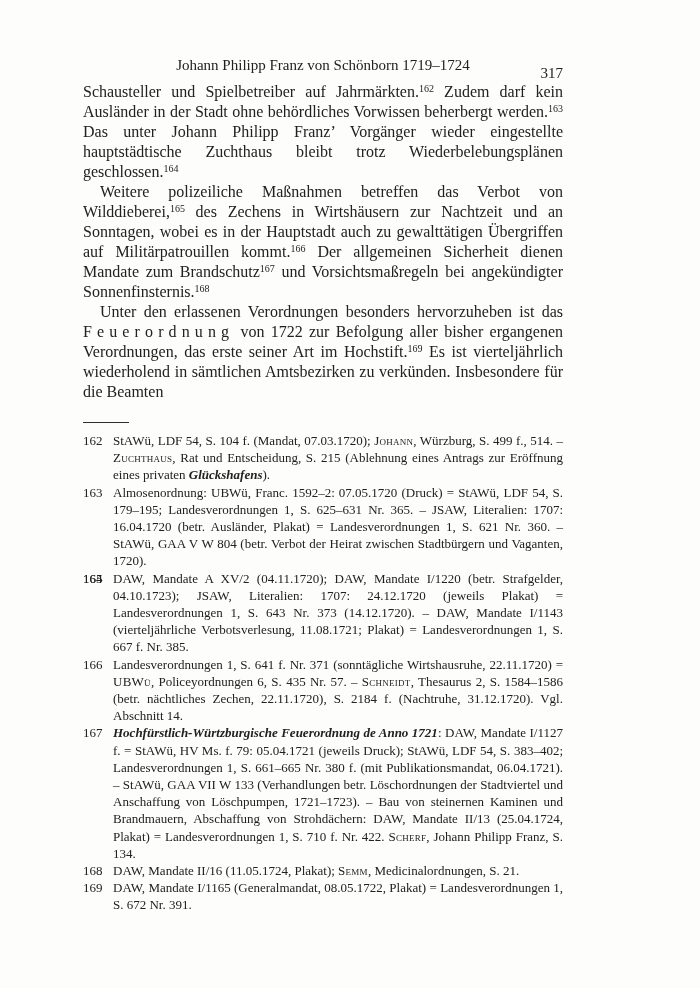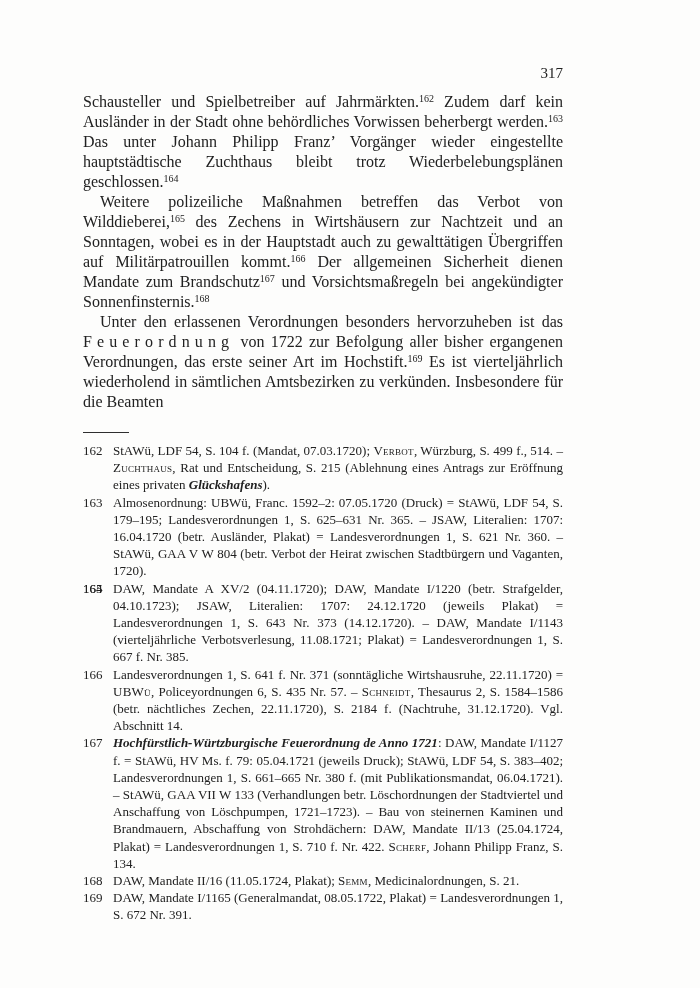--- a/index.html
+++ b/index.html
@@ -32,21 +32,21 @@
     line-height: 20px;
     text-align: center;
     white-space: nowrap;
   }
   .page-number {
     position: absolute;
     right: 0;
     top: 8px;
   }
   .body-text {
-    margin-top: 17px;
+    margin-top: 7px;
     font-size: 16px;
     line-height: 20px;
     text-align: justify;
     font-family: Liberation Serif, serif;
   }
   .body-text p {
     margin: 0;
     padding: 0;
   }
   .body-text p.indent {
@@ -94,33 +94,34 @@
     letter-spacing: 0.32em;
   }
 </style>
 </head>
 <body>
 
 <div class="page">
   <div class="content">
 
     <div class="running-header">
+      <span>Johann Philipp Franz von Schönborn 1719–1724</span>
       <span class="page-number">317</span>
     </div>
 
     <div class="body-text">
         <p class="">Schausteller und Spielbetreiber auf Jahrmärkten.<sup class="fnref">162</sup> Zudem darf kein Ausländer in der Stadt ohne behördliches Vorwissen beherbergt werden.<sup class="fnref">163</sup> Das unter Johann Philipp Franz’ Vorgänger wieder eingestellte hauptstädtische Zuchthaus bleibt trotz Wiederbelebungsplänen geschlossen.<sup class="fnref">164</sup></p>
         <p class="indent">Weitere polizeiliche Maßnahmen betreffen das Verbot von Wilddieberei,<sup class="fnref">165</sup> des Zechens in Wirtshäusern zur Nachtzeit und an Sonntagen, wobei es in der Hauptstadt auch zu gewalttätigen Übergriffen auf Militärpatrouillen kommt.<sup class="fnref">166</sup> Der allgemeinen Sicherheit dienen Mandate zum Brandschutz<sup class="fnref">167</sup> und Vorsichtsmaßregeln bei angekündigter Sonnenfinsternis.<sup class="fnref">168</sup></p>
         <p class="indent">Unter den erlassenen Verordnungen besonders hervorzuheben ist das <span class="spaced">Feuerordnung</span> von 1722 zur Befolgung aller bisher ergangenen Verordnungen, das erste seiner Art im Hochstift.<sup class="fnref">169</sup> Es ist vierteljährlich wiederholend in sämtlichen Amtsbezirken zu verkünden. Insbesondere für die Beamten</p>
       </div>
 
     <div class="fn-separator"></div>
 
     <div class="footnotes">
-        <div class="footnote"><span class="fn-num">162</span><span>StAWü, LDF 54, S. 104 f. (Mandat, 07.03.1720); <span class="sc">Verbot</span>, Würzburg, S. 499 f., 514. – <span class="sc">Zuchthaus</span>, Rat und Entscheidung, S. 215 (Ablehnung eines Antrags zur Eröffnung eines privaten <span class="italic">Glückshafens</span>).</span></div>
+        <div class="footnote"><span class="fn-num">162</span><span>StAWü, LDF 54, S. 104 f. (Mandat, 07.03.1720); <span class="sc">Johann</span>, Würzburg, S. 499 f., 514. – <span class="sc">Zuchthaus</span>, Rat und Entscheidung, S. 215 (Ablehnung eines Antrags zur Eröffnung eines privaten <span class="italic">Glückshafens</span>).</span></div>
         <div class="footnote"><span class="fn-num">163</span><span>Almosenordnung: UBWü, Franc. 1592–2: 07.05.1720 (Druck) = StAWü, LDF 54, S. 179–195; Landesverordnungen 1, S. 625–631 Nr. 365. – JSAW, Literalien: 1707: 16.04.1720 (betr. Ausländer, Plakat) = Landesverordnungen 1, S. 621 Nr. 360. – StAWü, GAA V W 804 (betr. Verbot der Heirat zwischen Stadtbürgern und Vaganten, 1720).</span></div>
         <div class="footnote"><span class="fn-num">164</span></div>
         <div class="footnote"><span class="fn-num">165</span><span>DAW, Mandate A XV/2 (04.11.1720); DAW, Mandate I/1220 (betr. Strafgelder, 04.10.1723); JSAW, Literalien: 1707: 24.12.1720 (jeweils Plakat) = Landesverordnungen 1, S. 643 Nr. 373 (14.12.1720). – DAW, Mandate I/1143 (vierteljährliche Verbotsverlesung, 11.08.1721; Plakat) = Landesverordnungen 1, S. 667 f. Nr. 385.</span></div>
         <div class="footnote"><span class="fn-num">166</span><span>Landesverordnungen 1, S. 641 f. Nr. 371 (sonntägliche Wirtshausruhe, 22.11.1720) = <span class="sc">UBWü</span>, Policeyordnungen 6, S. 435 Nr. 57. – <span class="sc">Schneidt</span>, Thesaurus 2, S. 1584–1586 (betr. nächtliches Zechen, 22.11.1720), S. 2184 f. (Nachtruhe, 31.12.1720). Vgl. Abschnitt 14.</span></div>
         <div class="footnote"><span class="fn-num">167</span><span><span class="italic">Hochfürstlich-Würtzburgische Feuerordnung de Anno 1721</span>: DAW, Mandate I/1127 f. = StAWü, HV Ms. f. 79: 05.04.1721 (jeweils Druck); StAWü, LDF 54, S. 383–402; Landesverordnungen 1, S. 661–665 Nr. 380 f. (mit Publikationsmandat, 06.04.1721). – StAWü, GAA VII W 133 (Verhandlungen betr. Löschordnungen der Stadtviertel und Anschaffung von Löschpumpen, 1721–1723). – Bau von steinernen Kaminen und Brandmauern, Abschaffung von Strohdächern: DAW, Mandate II/13 (25.04.1724, Plakat) = Landesverordnungen 1, S. 710 f. Nr. 422. <span class="sc">Scherf</span>, Johann Philipp Franz, S. 134.</span></div>
         <div class="footnote"><span class="fn-num">168</span><span>DAW, Mandate II/16 (11.05.1724, Plakat); <span class="sc">Semm</span>, Medicinalordnungen, S. 21.</span></div>
         <div class="footnote"><span class="fn-num">169</span><span>DAW, Mandate I/1165 (Generalmandat, 08.05.1722, Plakat) = Landesverordnungen 1, S. 672 Nr. 391.</span></div>
       </div>
 
   </div>

